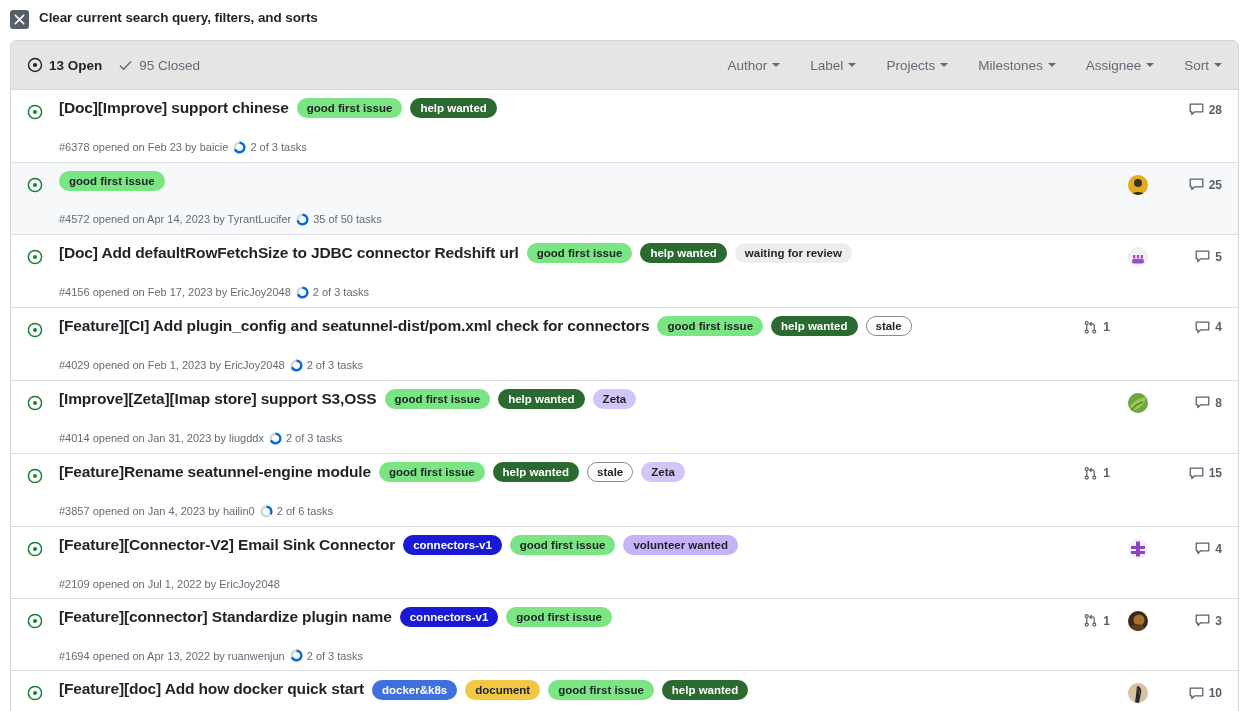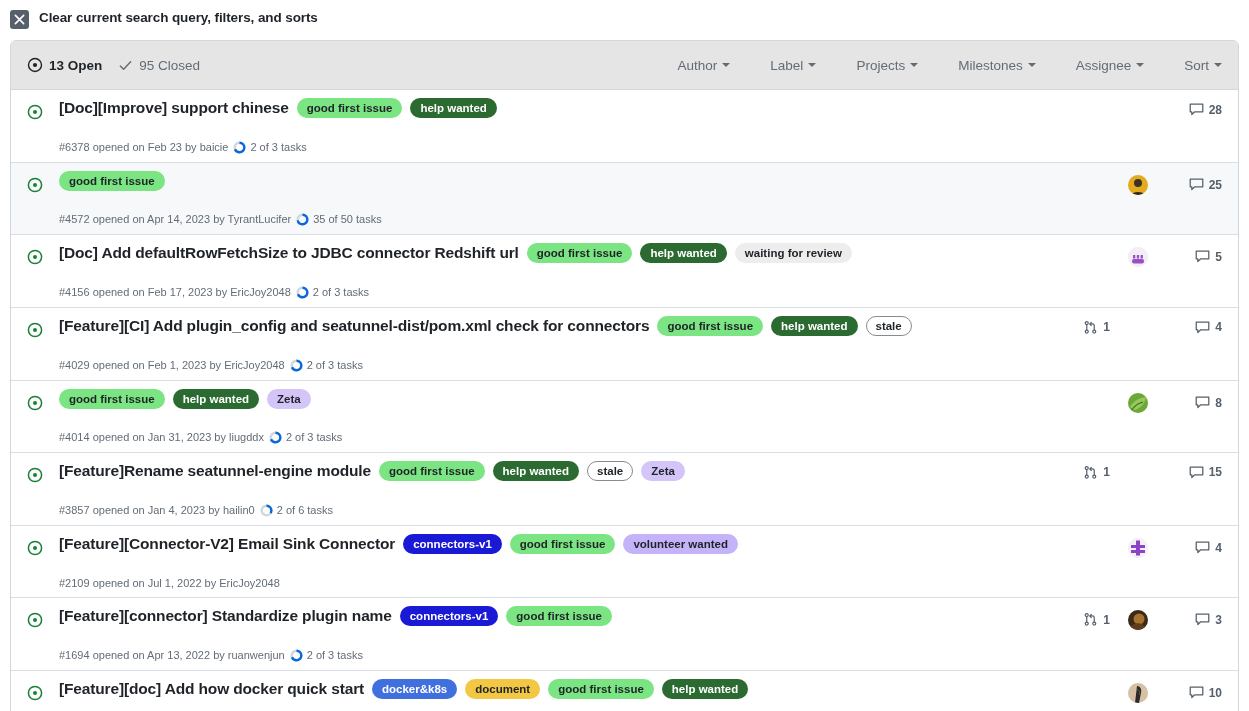--- a/index.html
+++ b/index.html
@@ -59,21 +59,21 @@
   .state-item {
     display: flex; align-items: center; gap: 6px;
     color: #1f2328;
     cursor: pointer;
   }
   .state-item.inactive { color: #636c76; }
   .state-item.active { font-weight: bold; }
   .state-item svg { display: block; flex: none; }
 
   .header-spacer { flex: 1 1 auto; }
-  .dropdowns { display: flex; align-items: center; gap: 40px; }
+  .dropdowns { display: flex; align-items: center; gap: 30px; }
   .dropdown {
     display: flex; align-items: center; gap: 5px;
     color: #636c76;
     font-size: 13.5px;
     cursor: pointer;
     white-space: nowrap;
   }
   .caret {
     width: 0; height: 0;
     border-left: 4px solid transparent;
@@ -450,20 +450,21 @@
       </div>
       <div class="issue-row">
         <div class="open-icon">
           <svg width="16" height="16" viewBox="0 0 16 16" aria-hidden="true">
             <circle cx="8" cy="8" r="6.6" fill="none" stroke="#1a7f37" stroke-width="1.5"></circle>
             <circle cx="8" cy="8" r="2" fill="#1a7f37"></circle>
           </svg>
         </div>
         <div class="issue-main">
           <div class="title-line">
+            <span class="issue-title">[Improve][Zeta][Imap store] support S3,OSS</span>
             <span class="label-pill" style="background: rgb(122, 229, 130); color: rgb(31, 35, 40);">good first issue</span>
             <span class="label-pill" style="background: rgb(43, 106, 48); color: rgb(255, 255, 255);">help wanted</span>
             <span class="label-pill" style="background: rgb(212, 197, 249); color: rgb(31, 35, 40);">Zeta</span>
           </div>
           <div class="meta-line">
             <span class="meta-text">#4014 opened on Jan 31, 2023 by liugddx</span>
             <span class="task-progress">
               <span>
                 <svg width="13" height="13" viewBox="0 0 14 14" aria-hidden="true">
                   <circle cx="7" cy="7" r="5.2" fill="none" stroke="#d0d7de" stroke-width="2.6"></circle>

